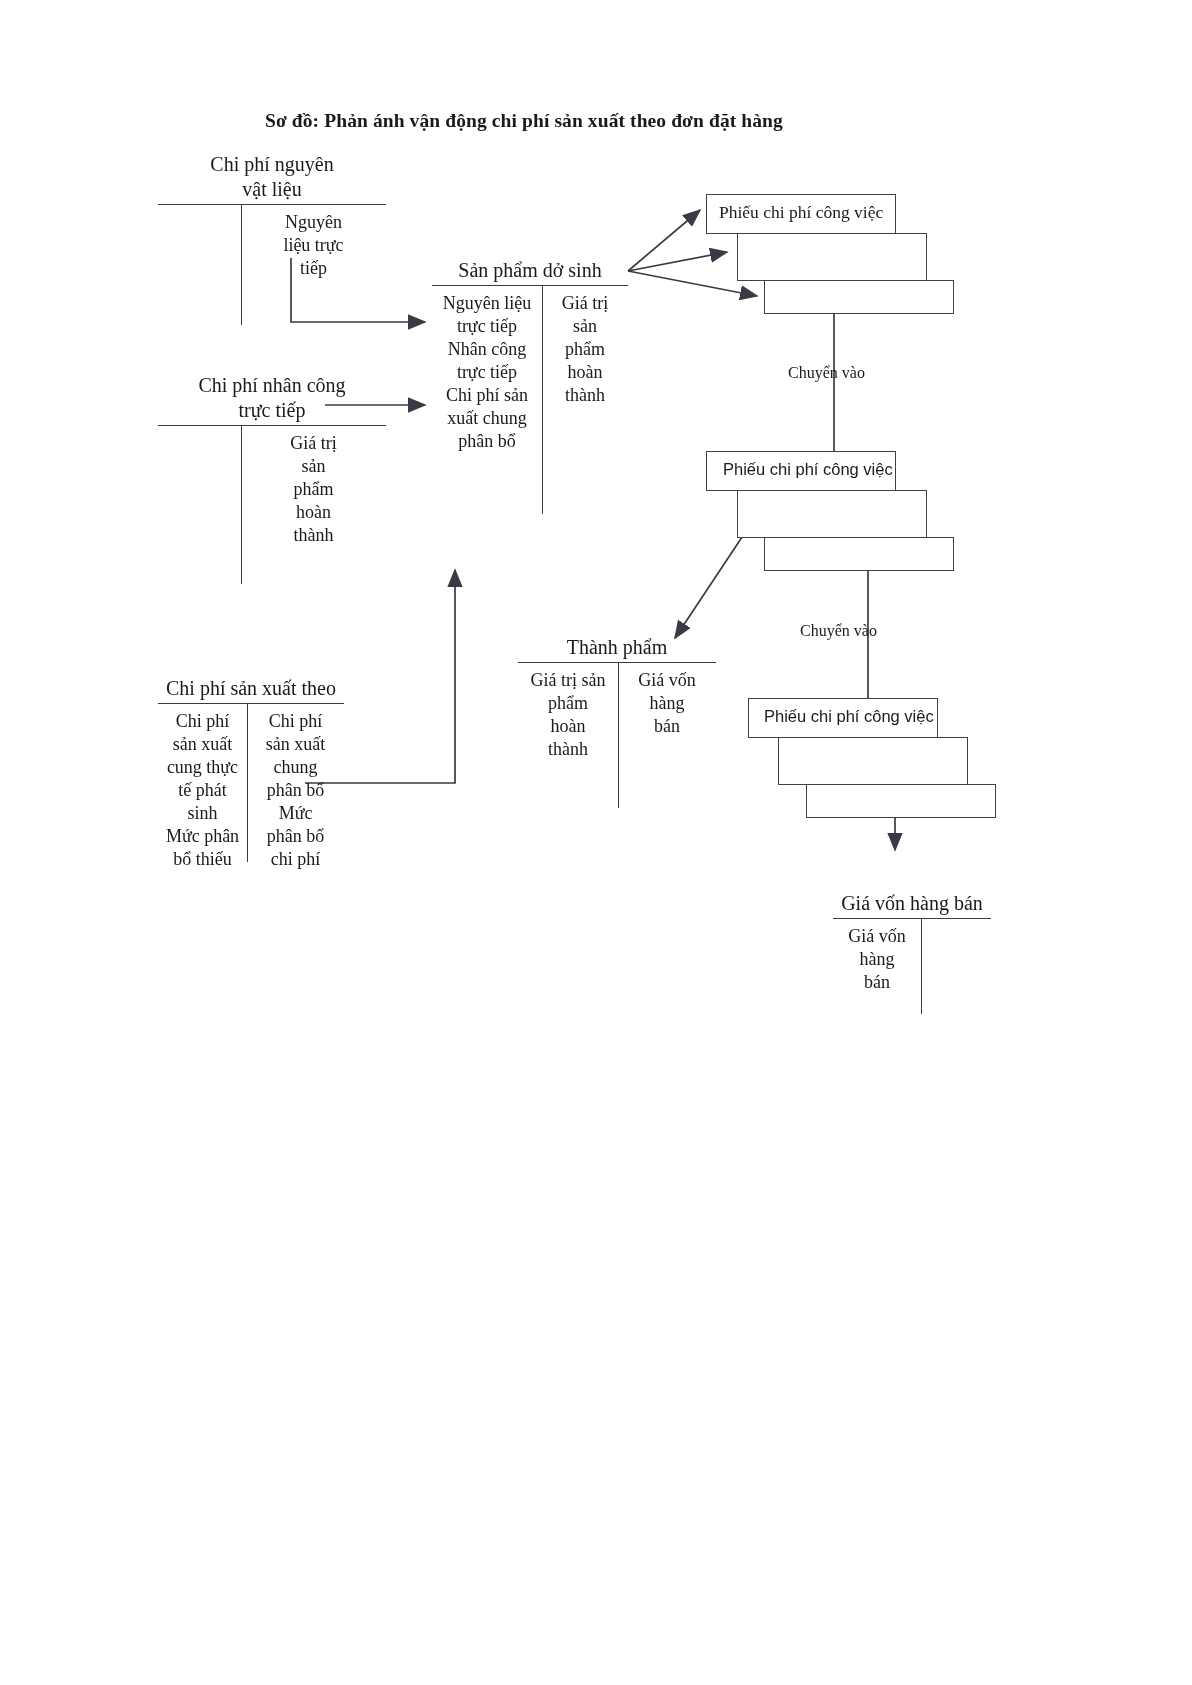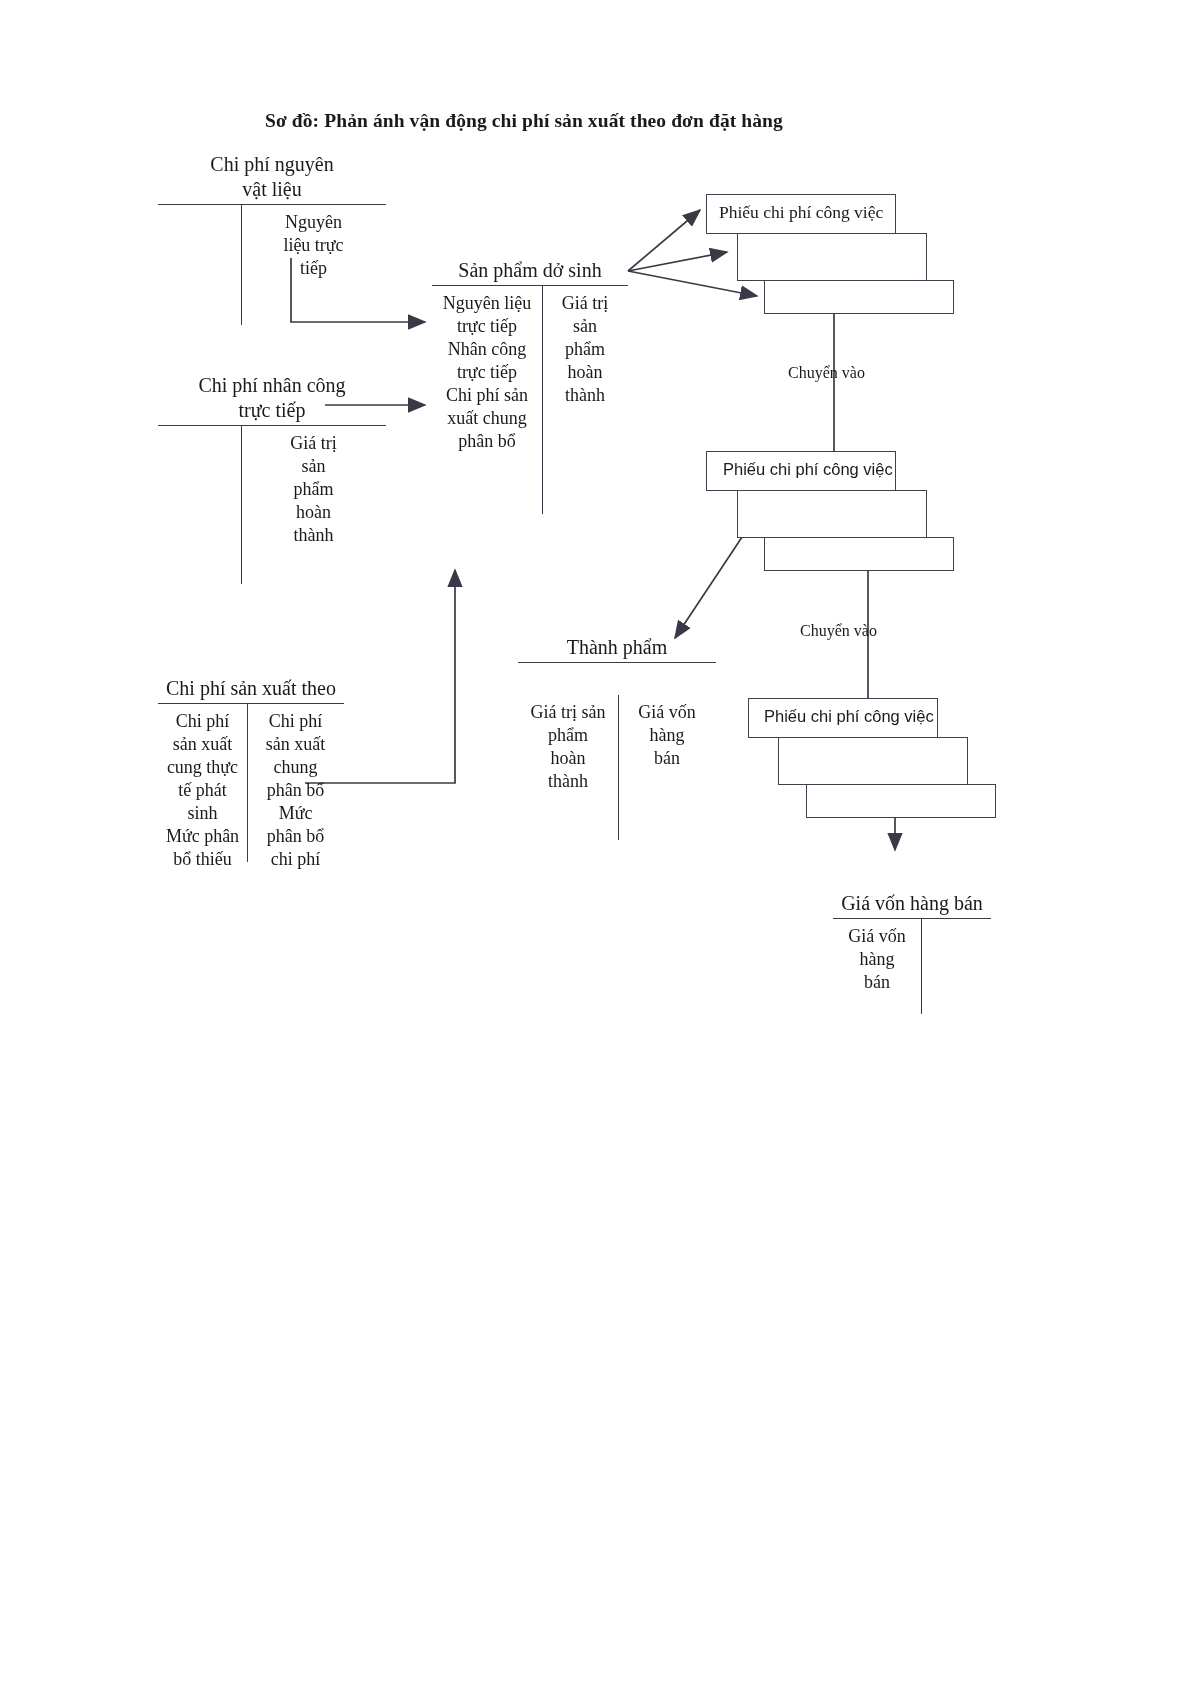--- a/index.html
+++ b/index.html
@@ -165,21 +165,21 @@
         <div>thành</div>
       </div>
     </div>
   </div>
 
   <div class="taccount" style="left:518px;top:635px;width:198px;">
     <div class="t-head">
       <div>Thành phẩm</div>
     </div>
     <div class="t-rule"></div>
-    <div class="t-body" style="height:145px;margin-top:32px;">
+    <div class="t-body" style="height:145px;">
       <div class="t-stem" style="left:100px;height:145px;"></div>
       <div class="t-col left" style="width:100px;">
         <div>Giá trị sản</div>
         <div>phẩm</div>
         <div>hoàn</div>
         <div>thành</div>
       </div>
       <div class="t-col right" style="width:98px;">
         <div>Giá vốn</div>
         <div>hàng</div>

